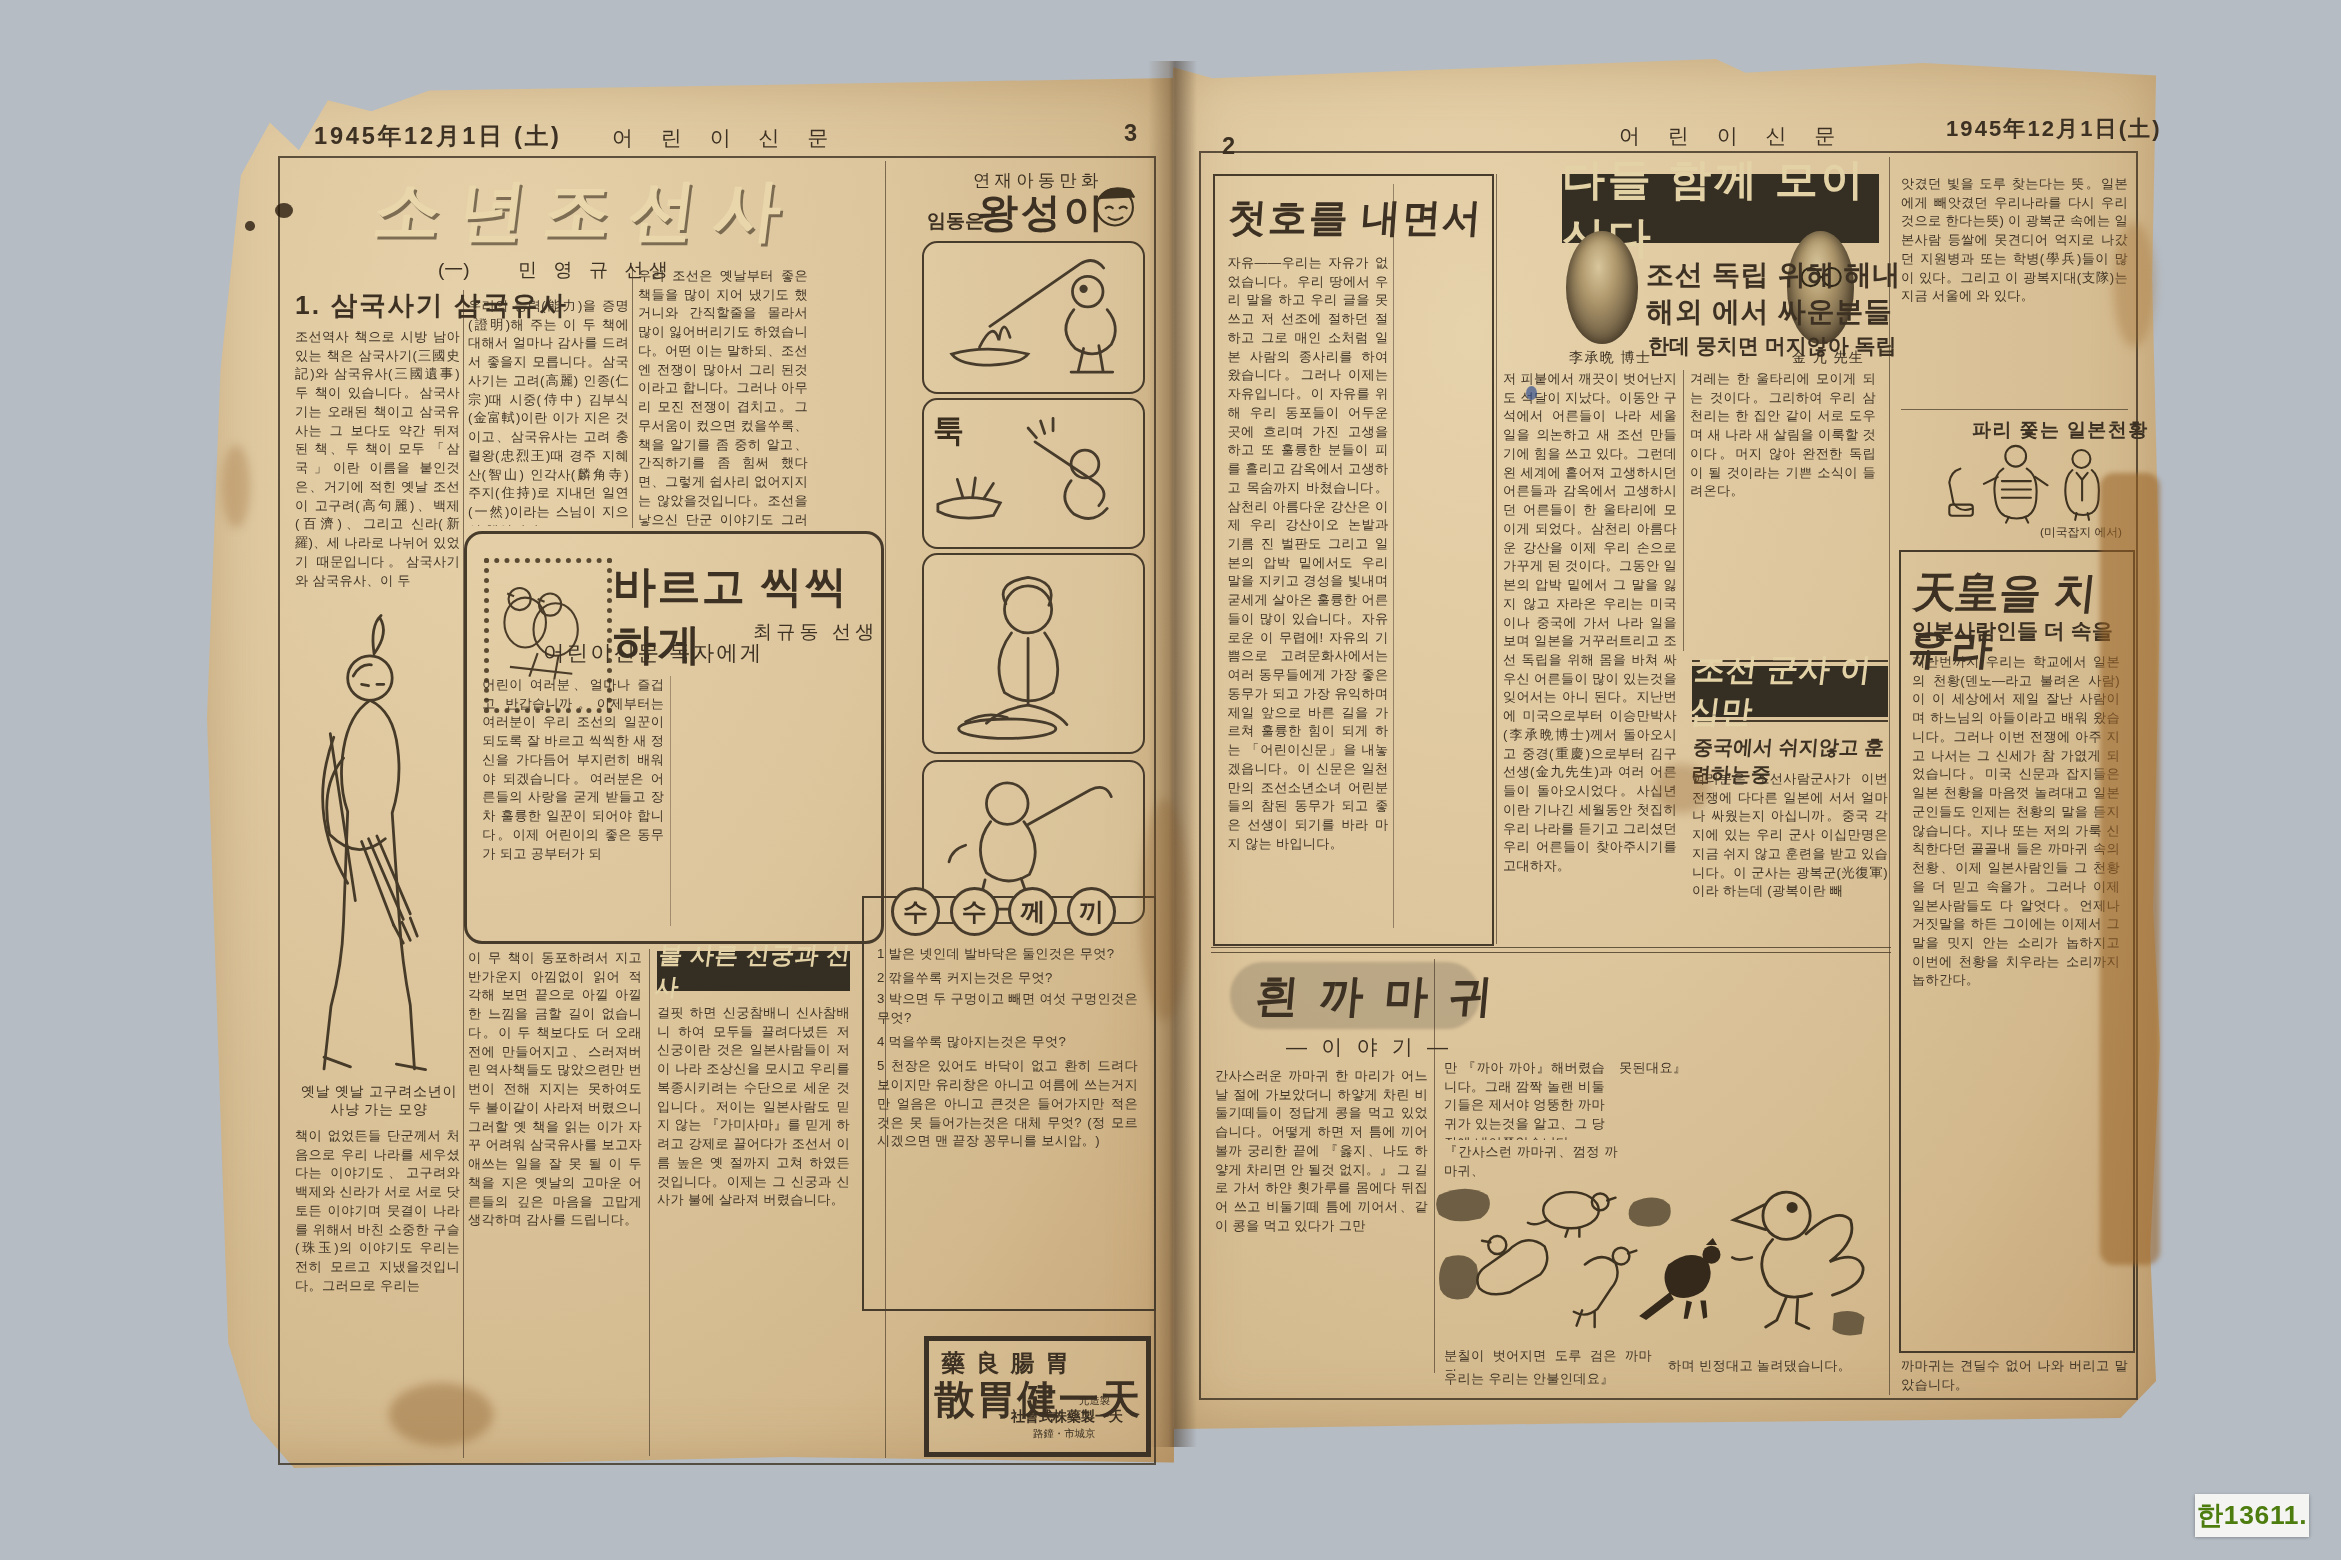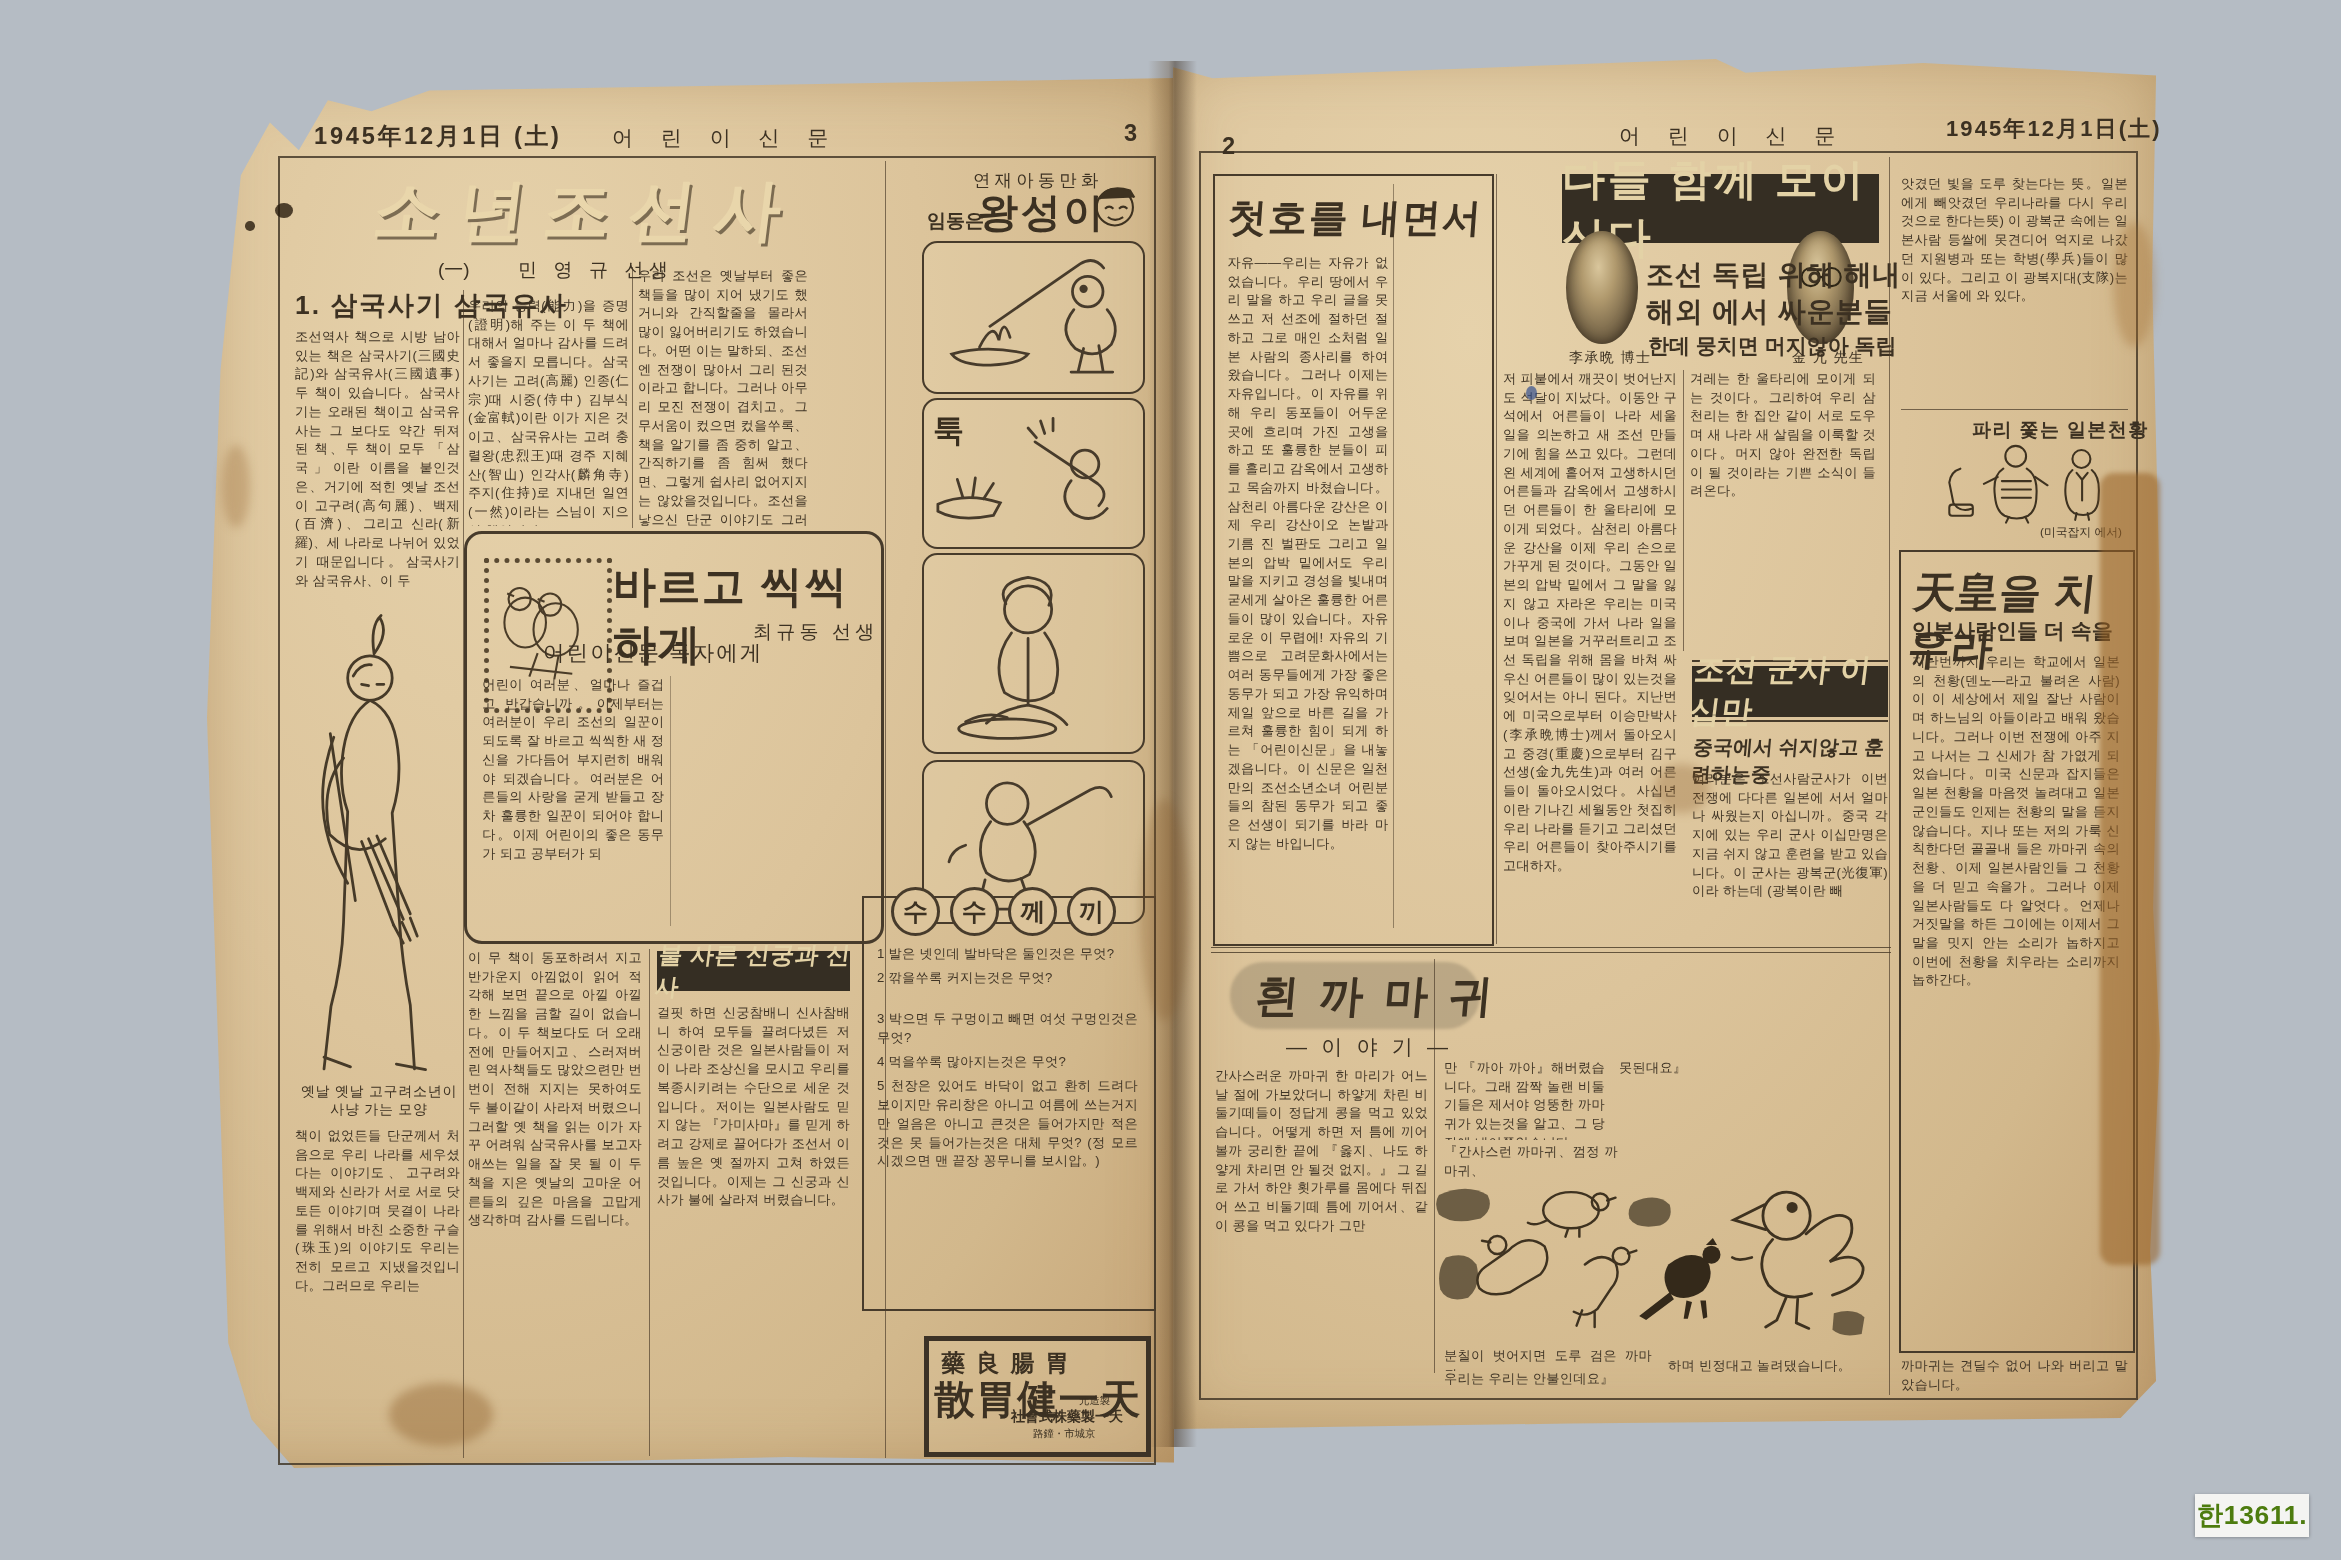--- a/index.html
+++ b/index.html
@@ -177,21 +177,21 @@
 
 <div class="abs" style="left:862px;top:896px;width:290px;height:411px;border:2.8px solid #473b2b;"></div>
 <div class="abs" style="left:891px;top:887px;width:236px;display:flex;gap:9.7px;background:transparent;">
   <div style="width:43px;height:43px;border:3.5px solid #473b2b;border-radius:50%;background:#dcc49b;display:flex;align-items:center;justify-content:center;font-size:25px;font-weight:bold;color:#3c3122;">수</div>
   <div style="width:43px;height:43px;border:3.5px solid #473b2b;border-radius:50%;background:#dcc49b;display:flex;align-items:center;justify-content:center;font-size:25px;font-weight:bold;color:#3c3122;">수</div>
   <div style="width:43px;height:43px;border:3.5px solid #473b2b;border-radius:50%;background:#dcc49b;display:flex;align-items:center;justify-content:center;font-size:25px;font-weight:bold;color:#3c3122;">께</div>
   <div style="width:43px;height:43px;border:3.5px solid #473b2b;border-radius:50%;background:#dcc49b;display:flex;align-items:center;justify-content:center;font-size:25px;font-weight:bold;color:#3c3122;">끼</div>
 </div>
 <div class="abs" style="left:877px;top:945px;width:261px;">
   <div class="txt" style="margin-bottom:5.6px;">1 발은 넷인데 발바닥은 둘인것은 무엇?</div>
-  <div class="txt" style="margin-bottom:22px;">2 깎을쑤록 커지는것은 무엇?</div>
+  <div class="txt" style="margin-bottom:2px;">2 깎을쑤록 커지는것은 무엇?</div>
   <div class="txt" style="margin-bottom:5.6px;">3 박으면 두 구멍이고 빼면 여섯 구멍인것은 무엇?</div>
   <div class="txt" style="margin-bottom:5.6px;">4 먹을쑤록 많아지는것은 무엇?</div>
   <div class="txt">5 천장은 있어도 바닥이 없고 환히 드려다 보이지만 유리창은 아니고 여름에 쓰는거지만 얼음은 아니고 큰것은 들어가지만 적은것은 못 들어가는것은 대체 무엇? (정 모르시겠으면 맨 끝장 꽁무니를 보시압。)</div>
 </div>
 
 <div class="abs" style="left:924px;top:1336px;width:217px;height:111px;border:5.6px solid #3c3226;background:rgba(225,205,165,.3);">
   <div class="abs ink" style="left:12.5px;top:5.6px;font-size:23.6px;font-weight:bold;letter-spacing:11px;">藥良腸胃</div>
   <div class="abs ink" style="left:5.6px;top:31px;font-size:40px;font-weight:bold;letter-spacing:1.4px;">散胃健一天</div>
   <div class="abs ink" style="left:150px;top:53px;font-size:10.4px;">元造製</div>
   <div class="abs ink" style="left:82px;top:67px;font-size:14px;font-weight:bold;">社會式株藥製一天</div>

